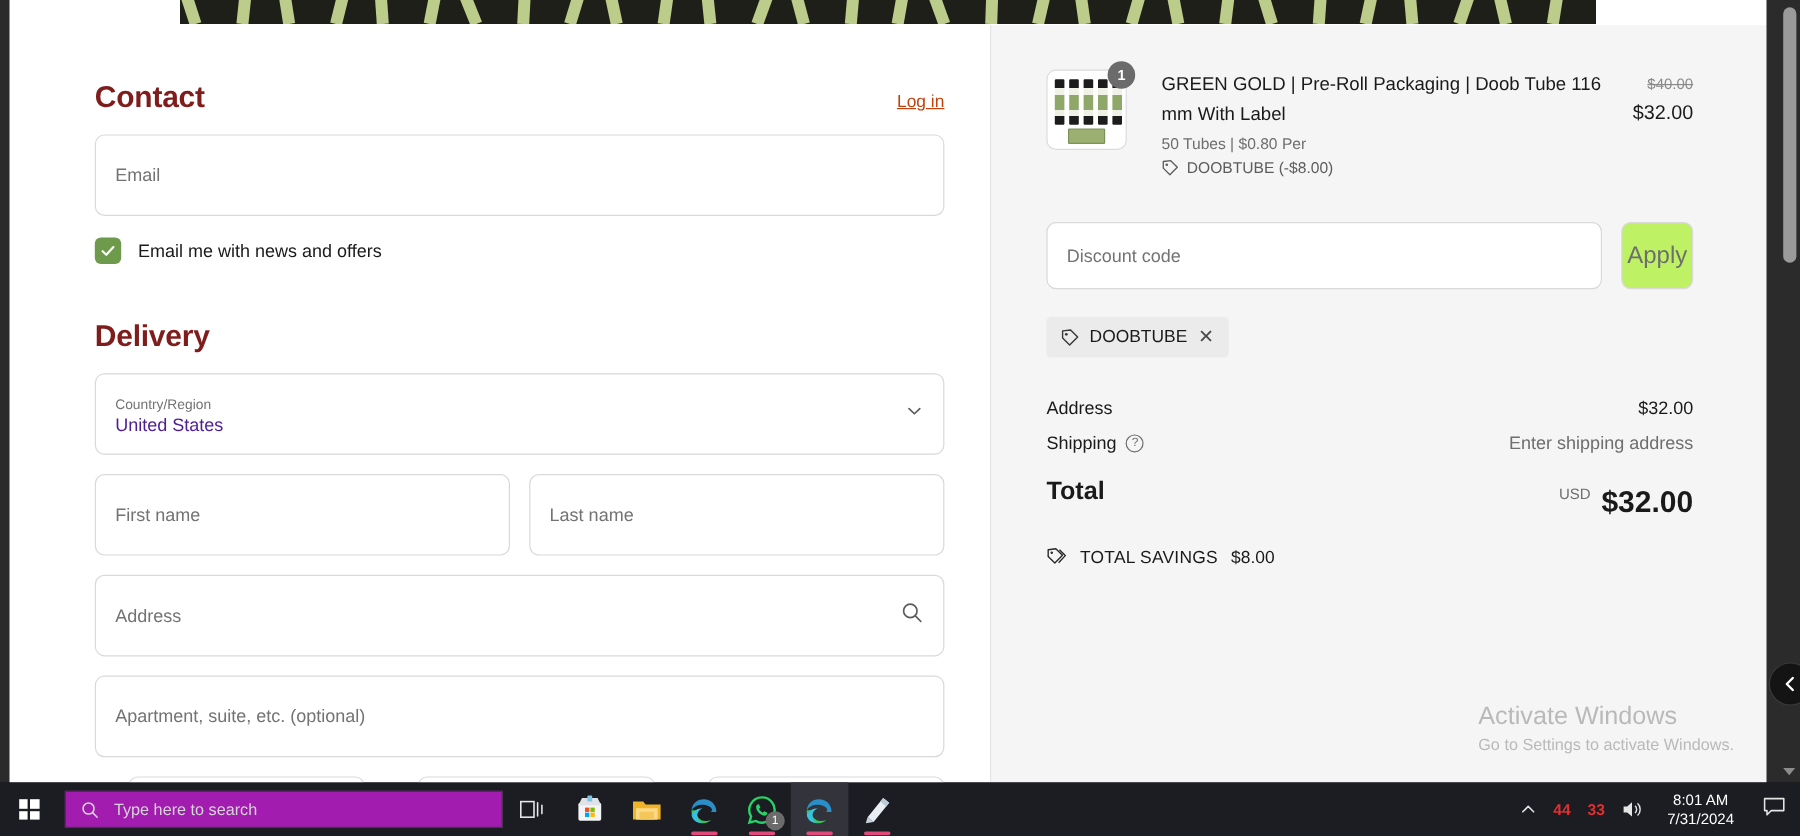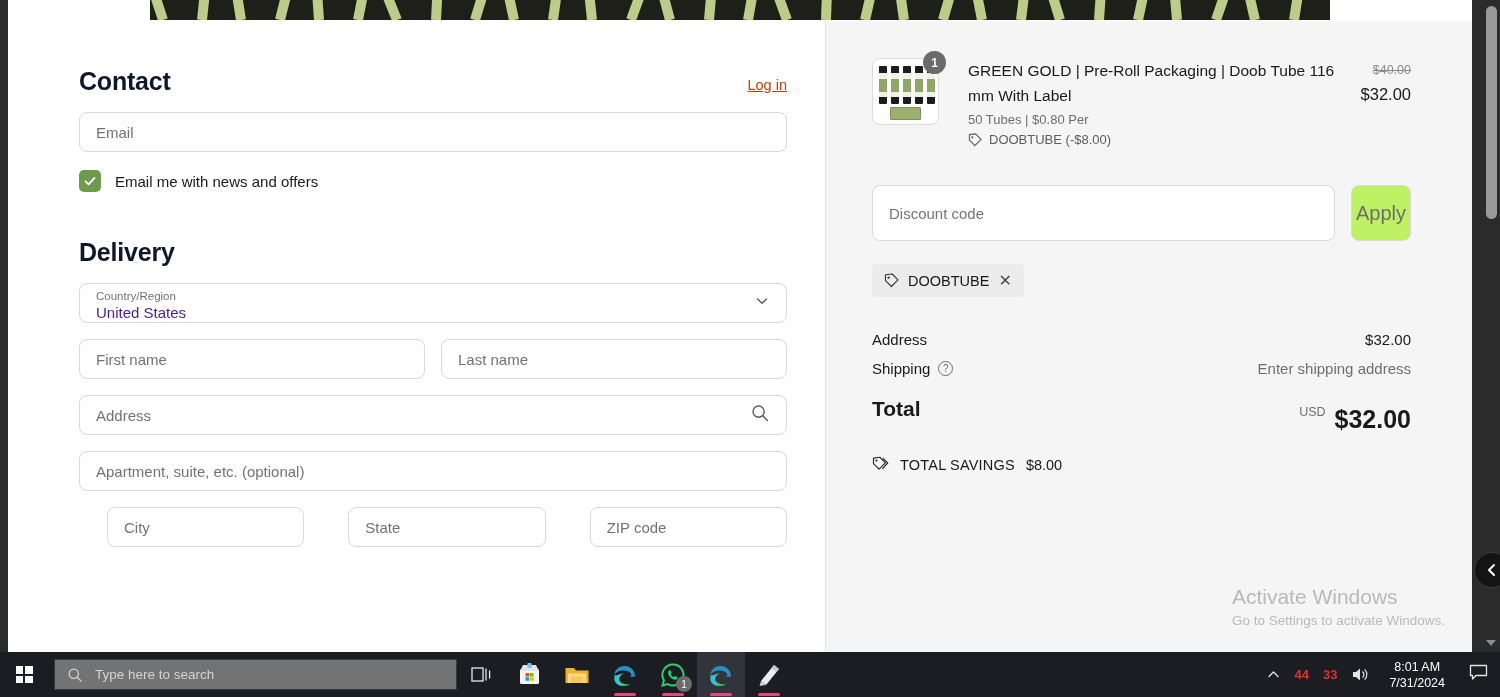--- a/index.html
+++ b/index.html
@@ -65,31 +65,31 @@
   #form-inner {
     position: absolute;
     left: 71px; top: 0; width: 708px;
   }
   .section-head {
     display: flex; align-items: baseline;
     justify-content: space-between;
     margin-top: 46px;
   }
   .section-title {
-    font-size: 25px; font-weight: bold; color: #0f172a;
+    font-size: 25px; font-weight: bold; color: #7f1d1d;
     letter-spacing: -0.2px;
   }
   #login-link {
     font-size: 14.5px; color: #c2410c;
     text-decoration: underline;
     cursor: pointer;
   }
   .field {
     position: relative;
-    height: 40px;
+    height: 68px;
     border: 1px solid #d9d9d9;
     border-radius: 8px;
     background: #fff;
     margin-top: 16px;
     display: flex; align-items: center;
     padding: 0 16px;
   }
   .field .ph {
     font-size: 15px; color: #737373;
   }
@@ -260,22 +260,22 @@
   #start-button {
     width: 48px; height: 45px;
     display: flex; align-items: center; justify-content: center;
     cursor: pointer;
   }
   .win-logo { width: 17px; height: 17px;
     display: grid; grid-template-columns: 1fr 1fr; grid-template-rows: 1fr 1fr;
     gap: 2px; }
   .win-logo i { background: #ffffff; display: block; }
   #taskbar-search {
-    width: 403px; height: 31px;
-    background: #737373; border: 1px solid #3a3b42;
+    width: 365px; height: 31px;
+    background: #a21caf; border: 1px solid #3a3b42;
     display: flex; align-items: center; gap: 12px;
     padding: 0 12px; margin-left: 6px; cursor: text;
   }
   #taskbar-search-text { font-size: 13.5px; color: #d4d4d4; }
   .tb-icon {
     width: 48px; height: 45px; position: relative;
     display: flex; align-items: center; justify-content: center;
     cursor: pointer;
   }
   .tb-icon.active { background: #33343b; }

